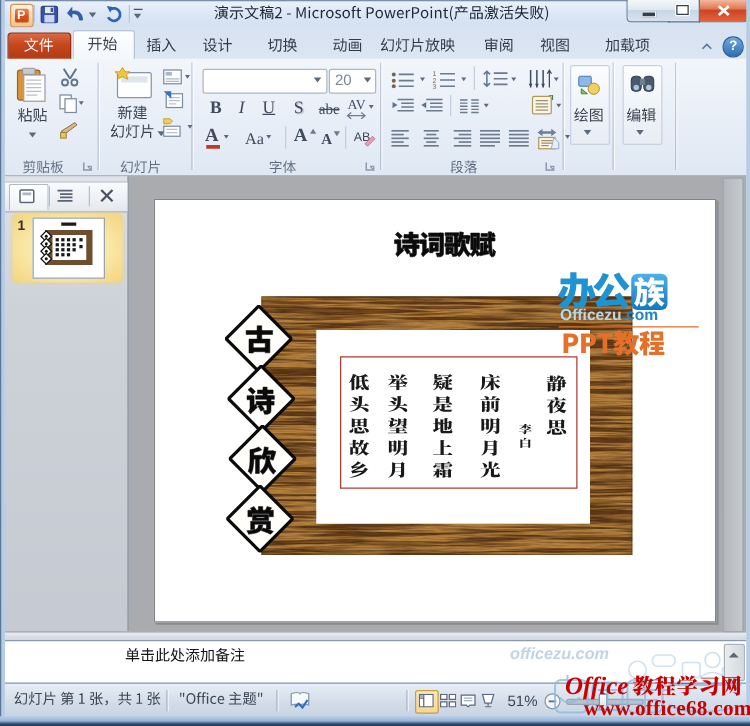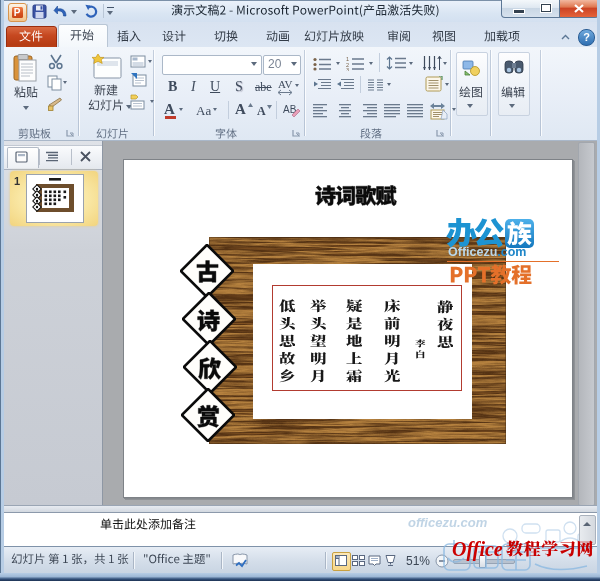--- a/index.html
+++ b/index.html
@@ -667,14 +667,15 @@
   <path d="M66 14 h20 M66 22 h20 M76 6 v26"></path>
   <path d="M95 10 h58 M95 26 q20 10 52 2"></path>
  </g>
 </svg>
 <div class="abs" style="left:452px;top:539px;font-family:'Liberation Serif';font-style:italic;font-weight:bold;font-size:20px;color:#cc0000;line-height:20px;">Office</div>
 <div class="abs" style="left:506px;top:540px;">
       <svg width="87.4" height="18.7" viewBox="0 0 87.4 18.7" style="overflow:visible">
         <path d="M7.5 0.6 10.1 1.9Q10 2 9.9 2.1Q9.7 2.1 9.4 2.1Q8.6 3.6 7.3 5.2Q6 6.8 4.3 8.3Q2.6 9.7 0.4 10.7L0.2 10.5Q1.5 9.6 2.7 8.4Q3.8 7.1 4.7 5.8Q5.7 4.5 6.4 3.1Q7.1 1.8 7.5 0.6ZM1.2 7.7H6.8V8.2H1.3ZM4 9.3 6.9 9.5Q6.8 9.9 6.3 9.9V14Q6.3 14.8 6.1 15.3Q6 15.8 5.3 16.1Q4.7 16.5 3.5 16.6Q3.5 16 3.4 15.6Q3.3 15.2 3.1 15Q2.9 14.7 2.6 14.6Q2.3 14.4 1.6 14.3V14Q1.6 14 1.9 14.1Q2.2 14.1 2.5 14.1Q2.9 14.1 3.3 14.1Q3.6 14.1 3.7 14.1Q3.9 14.1 4 14.1Q4 14 4 13.9ZM0.5 11.2Q1.1 11.1 2 11Q3 10.9 4.2 10.8Q5.4 10.6 6.7 10.5Q8.1 10.3 9.5 10.1L9.5 10.3Q8.3 10.8 6.5 11.6Q4.6 12.3 2 13.2Q1.8 13.5 1.5 13.6ZM6 7.7H5.8L6.9 6.6L8.8 8.3Q8.7 8.4 8.6 8.4Q8.4 8.5 8.2 8.5Q7.5 8.9 6.6 9.3Q5.7 9.7 4.9 10H4.7Q4.9 9.7 5.2 9.3Q5.5 8.8 5.7 8.4Q5.9 8 6 7.7ZM2.9 0.5 5.8 0.7Q5.8 0.9 5.7 1Q5.5 1.1 5.2 1.2V5.7H2.9ZM1 2.8H5.1L6 1.6Q6 1.6 6.2 1.8Q6.5 2.1 6.9 2.4Q7.2 2.7 7.5 3Q7.5 3.3 7.1 3.3H1.1ZM0.4 5.5H7.5L8.4 4.4Q8.4 4.4 8.7 4.6Q8.9 4.8 9.3 5.1Q9.7 5.4 9.9 5.7Q9.9 6 9.5 6H0.5ZM10.4 4.6Q10.7 7 11.5 8.8Q12.3 10.7 13.7 12Q15 13.4 16.9 14.2L16.8 14.4Q16 14.6 15.5 15.1Q15 15.6 14.7 16.4Q13.2 15.3 12.3 13.6Q11.4 11.9 10.9 9.7Q10.4 7.5 10.2 4.9ZM13 4.3H15.6Q15.4 6.4 14.9 8.3Q14.3 10.2 13.3 11.8Q12.2 13.4 10.5 14.6Q8.7 15.8 6.1 16.5L6 16.4Q7.9 15.3 9.3 14Q10.6 12.7 11.4 11.2Q12.1 9.6 12.5 7.9Q12.9 6.2 13 4.3ZM10.4 0.5 13.6 1.3Q13.5 1.4 13.4 1.5Q13.2 1.6 12.9 1.7Q12.5 3.4 11.8 4.9Q11.2 6.4 10.3 7.5Q9.5 8.7 8.4 9.6L8.2 9.5Q8.7 8.3 9.2 6.9Q9.6 5.4 9.9 3.8Q10.3 2.1 10.4 0.5ZM10.5 4.3H13.5L14.7 2.7Q14.7 2.7 14.9 2.9Q15.1 3.1 15.4 3.4Q15.8 3.6 16.1 3.9Q16.5 4.2 16.8 4.5Q16.7 4.8 16.3 4.8H10.5Z M24.6 8.6H31L32.1 7.1Q32.1 7.1 32.3 7.3Q32.5 7.4 32.8 7.7Q33.2 8 33.5 8.2Q33.8 8.5 34.1 8.8Q34 9 33.6 9H24.8ZM24.7 11.8H30.8L31.9 10.4Q31.9 10.4 32.2 10.7Q32.6 10.9 33 11.3Q33.5 11.7 33.9 12Q33.8 12.3 33.4 12.3H24.8ZM23.5 15.6H31.2L32.4 14.1Q32.4 14.1 32.6 14.2Q32.8 14.4 33.1 14.7Q33.5 14.9 33.8 15.2Q34.2 15.6 34.5 15.8Q34.4 16.1 34 16.1H23.7ZM26.5 6H31.5V6.5H26.5ZM27.7 8.7H30.2V15.8H27.7ZM18 5.8H22.6L23.6 4.4Q23.6 4.4 23.9 4.7Q24.2 4.9 24.6 5.3Q25 5.7 25.3 6Q25.2 6.3 24.8 6.3H18.1ZM20.2 5.9H22.6V6.2Q22.1 8.2 20.9 9.9Q19.7 11.6 18 12.9L17.8 12.8Q18.4 11.8 18.9 10.7Q19.3 9.5 19.6 8.3Q20 7.1 20.2 5.9ZM20.3 3 22.7 2.1V15.9Q22.7 16 22.4 16.2Q22.2 16.3 21.7 16.5Q21.3 16.6 20.7 16.6H20.3ZM22.6 7.3Q23.7 7.7 24.3 8.2Q24.9 8.7 25.1 9.2Q25.3 9.7 25.2 10.1Q25.1 10.5 24.8 10.7Q24.5 11 24 10.9Q23.6 10.9 23.2 10.5Q23.2 10 23.1 9.4Q23 8.9 22.8 8.4Q22.6 7.9 22.4 7.4ZM22.7 0.4 25.4 2.7Q25.2 2.8 24.9 2.8Q24.6 2.9 24.1 2.7Q23.4 2.9 22.3 3.1Q21.3 3.3 20.2 3.4Q19 3.6 17.9 3.6L17.9 3.5Q18.7 3.1 19.7 2.5Q20.6 2 21.4 1.4Q22.2 0.9 22.7 0.4ZM25.2 2V1.1L27.6 2H31.7V2.5H27.5V6.9Q27.5 7 27.2 7.2Q26.9 7.3 26.5 7.5Q26 7.6 25.5 7.6H25.2ZM30.6 2H30.4L31.5 0.9L33.6 2.5Q33.6 2.6 33.4 2.7Q33.2 2.8 33 2.9V6.6Q33 6.7 32.6 6.8Q32.3 7 31.9 7.1Q31.4 7.2 31 7.2H30.6Z M38.7 6.6H46.6V7H38.9ZM35.8 10.5H48.1L49.4 8.8Q49.4 8.8 49.7 9Q49.9 9.2 50.3 9.5Q50.6 9.8 51 10.1Q51.4 10.4 51.8 10.7Q51.7 11 51.2 11H36ZM42.4 8.7 45.6 9Q45.5 9.3 45 9.4V13.7Q45 14.6 44.8 15.2Q44.5 15.8 43.8 16.1Q43.1 16.5 41.5 16.6Q41.5 16 41.4 15.5Q41.2 15.1 40.9 14.8Q40.6 14.5 40.2 14.3Q39.8 14.1 38.9 14V13.8Q38.9 13.8 39.1 13.8Q39.4 13.8 39.8 13.8Q40.3 13.8 40.7 13.9Q41.2 13.9 41.5 13.9Q41.9 13.9 42 13.9Q42.2 13.9 42.3 13.9Q42.4 13.8 42.4 13.6ZM37.9 4.2H49.8V4.7H37.9ZM37.5 2.8 37.8 2.8Q38.4 3.9 38.5 4.9Q38.5 5.8 38.3 6.5Q38 7.1 37.5 7.4Q37 7.7 36.4 7.5Q35.9 7.3 35.7 6.8Q35.5 6.3 35.8 5.9Q36.1 5.5 36.5 5.3Q37 5 37.3 4.3Q37.7 3.6 37.5 2.8ZM48.6 4.2H48.4L49.7 2.9L51.9 5Q51.8 5.2 51.7 5.2Q51.5 5.3 51.2 5.3Q50.8 5.5 50.3 5.8Q49.7 6.1 49.1 6.4Q48.5 6.6 48 6.8L47.9 6.7Q48 6.3 48.1 5.9Q48.3 5.5 48.4 5Q48.5 4.6 48.6 4.2ZM38.3 0.6Q39.7 0.8 40.4 1.2Q41.2 1.6 41.5 2.1Q41.7 2.6 41.7 3.1Q41.6 3.5 41.3 3.8Q40.9 4.1 40.5 4.1Q40 4.2 39.5 3.8Q39.4 3.2 39.2 2.7Q39 2.1 38.8 1.6Q38.5 1.1 38.2 0.7ZM42.3 0.4Q43.5 0.7 44.2 1.2Q44.9 1.6 45.1 2.1Q45.3 2.6 45.2 3.1Q45 3.5 44.7 3.8Q44.3 4 43.8 4Q43.3 3.9 42.8 3.5Q42.8 2.9 42.7 2.4Q42.6 1.9 42.5 1.4Q42.3 0.9 42.1 0.5ZM46.9 0.4 50 1.5Q49.9 1.7 49.7 1.8Q49.6 1.9 49.3 1.8Q48.6 2.4 47.7 3.1Q46.7 3.9 45.8 4.4H45.4Q45.7 3.8 45.9 3.1Q46.2 2.4 46.5 1.7Q46.7 1 46.9 0.4ZM45.8 6.6H45.6L46.9 5.3L49.1 7.4Q49 7.5 48.9 7.5Q48.7 7.6 48.4 7.6Q47.8 7.9 47 8.2Q46.2 8.5 45.4 8.8Q44.6 9.1 43.9 9.3L43.8 9.2Q44.1 8.9 44.5 8.4Q44.9 7.9 45.2 7.4Q45.5 6.9 45.8 6.6Z M65.6 2.3 66.9 0.9 69.1 2.9Q69 3 68.8 3.1Q68.6 3.2 68.3 3.2Q68.2 6.2 68 8.4Q67.9 10.5 67.7 11.9Q67.5 13.4 67.2 14.2Q66.9 15.1 66.4 15.5Q65.8 16.1 65.1 16.3Q64.4 16.6 63.4 16.6Q63.4 15.9 63.3 15.5Q63.2 15 63 14.8Q62.8 14.5 62.3 14.2Q61.8 14 61.2 13.8V13.7Q61.6 13.7 62.1 13.7Q62.6 13.8 63 13.8Q63.4 13.8 63.7 13.8Q63.9 13.8 64.1 13.7Q64.2 13.7 64.4 13.5Q64.7 13.3 64.9 12.4Q65.2 11.6 65.3 10.2Q65.5 8.8 65.6 6.8Q65.7 4.8 65.8 2.3ZM55.7 4.4Q57.7 4 59.1 4.2Q60.5 4.4 61.3 4.8Q62.1 5.2 62.5 5.8Q62.9 6.3 62.8 6.9Q62.7 7.4 62.3 7.7Q61.9 8 61.2 8Q60.6 7.5 60 7Q59.3 6.5 58.5 6.1Q57.8 5.6 57 5.2Q56.3 4.8 55.6 4.5ZM54.2 11.1Q55.1 10.9 56.4 10.6Q57.7 10.2 59.4 9.7Q61.1 9.3 63.1 8.7Q65 8.2 66.9 7.6L67 7.8Q65.5 8.9 62.9 10.3Q60.3 11.6 56.4 13.4Q56.3 13.6 56.2 13.7Q56 13.9 55.9 13.9ZM66.3 2.3V2.8H54.7L54.5 2.3Z M79.2 4Q80.8 5.5 81.7 6.8Q82.6 8.1 83 9.2Q83.4 10.3 83.3 11.1Q83.3 11.9 83 12.4Q82.7 12.9 82.3 12.9Q81.9 12.9 81.5 12.4Q81.3 11.5 81.1 10.5Q80.9 9.5 80.6 8.4Q80.3 7.3 79.9 6.2Q79.5 5.1 79 4.1ZM83.8 3.3Q83.8 3.5 83.6 3.6Q83.5 3.7 83.2 3.7Q82.9 5 82.5 6.4Q82.1 7.9 81.5 9.4Q80.9 10.8 80 12.2Q79.1 13.5 77.9 14.6L77.7 14.5Q78.5 13.2 79 11.7Q79.6 10.3 80 8.7Q80.3 7.1 80.5 5.6Q80.7 4 80.8 2.7ZM74.3 4.1Q75.9 5.2 76.9 6.4Q77.9 7.5 78.4 8.5Q78.9 9.5 78.9 10.3Q79 11.1 78.7 11.5Q78.5 12 78.1 12Q77.7 12.1 77.2 11.6Q77 10.9 76.7 9.9Q76.5 9 76.1 8Q75.7 7 75.2 6Q74.7 5 74.1 4.2ZM79.7 3.3Q79.7 3.5 79.6 3.6Q79.4 3.7 79.1 3.8Q78.9 5 78.5 6.3Q78.2 7.7 77.6 9.1Q77.1 10.6 76.3 11.8Q75.4 13.1 74.3 14.2L74.1 14.1Q74.8 12.9 75.3 11.4Q75.7 10 76 8.4Q76.3 6.9 76.5 5.4Q76.6 4 76.6 2.7ZM83.4 1.7 84.5 0.5 86.7 2.2Q86.6 2.3 86.4 2.4Q86.2 2.5 86 2.5V14Q86 14.8 85.8 15.3Q85.6 15.9 84.9 16.2Q84.2 16.5 82.8 16.6Q82.8 16.1 82.7 15.7Q82.6 15.3 82.3 15Q82 14.8 81.6 14.6Q81.2 14.4 80.4 14.3V14.1Q80.4 14.1 80.8 14.1Q81.1 14.1 81.6 14.1Q82.1 14.2 82.6 14.2Q83 14.2 83.2 14.2Q83.4 14.2 83.5 14.1Q83.6 14 83.6 13.8V1.7ZM74.1 15.7Q74.1 15.8 73.9 16Q73.6 16.2 73.1 16.4Q72.7 16.6 72.2 16.6H71.8V1.7V0.7L74.3 1.7H84.5V2.2H74.1Z" fill="#c80000"></path>
       </svg>
     </div>
+<div class="abs" style="left:467px;top:558px;font-family:'Liberation Serif';font-weight:bold;font-size:17px;color:#c80000;line-height:17px;letter-spacing:0.2px;">www.office68.com</div>
 
 </div>
 
 </body></html>

